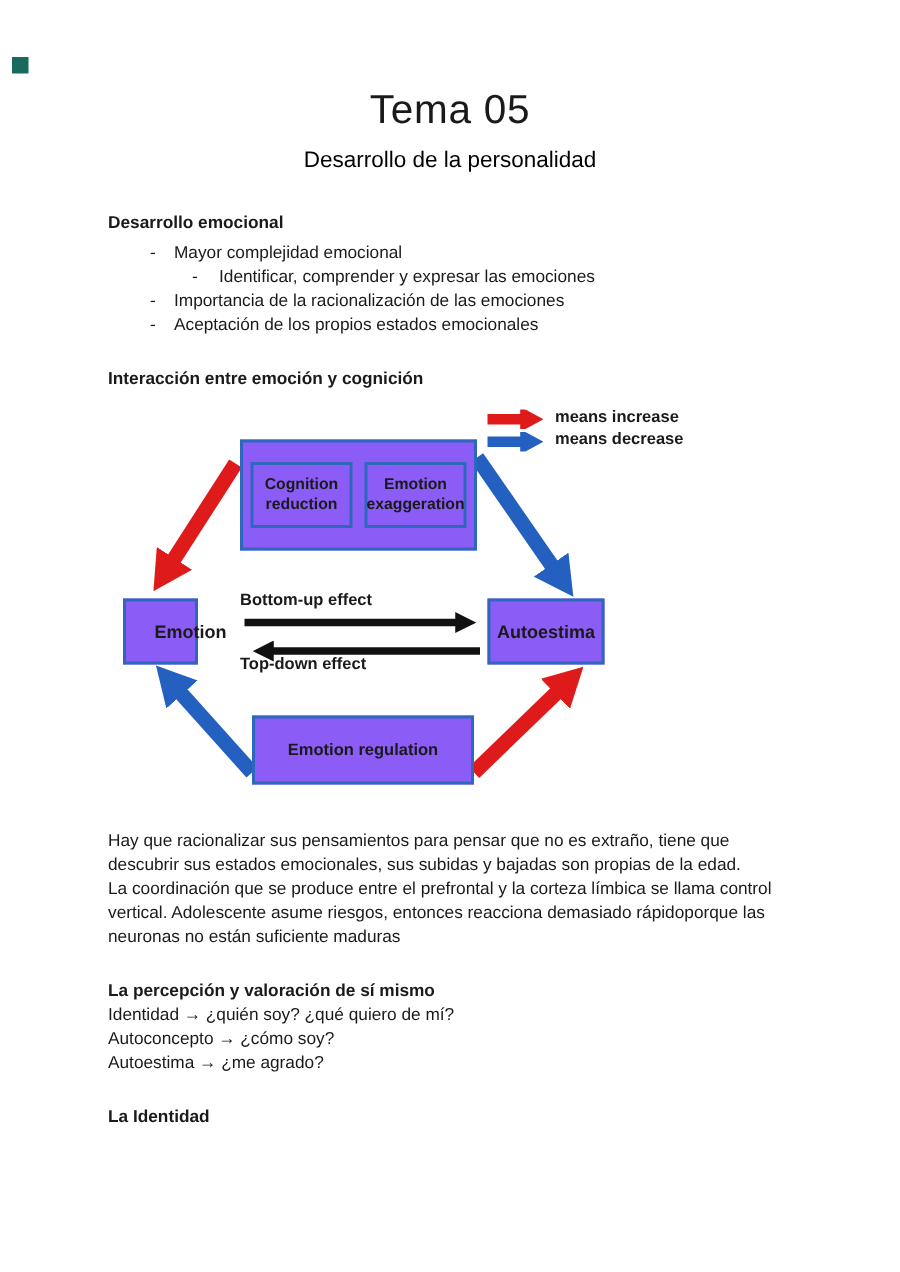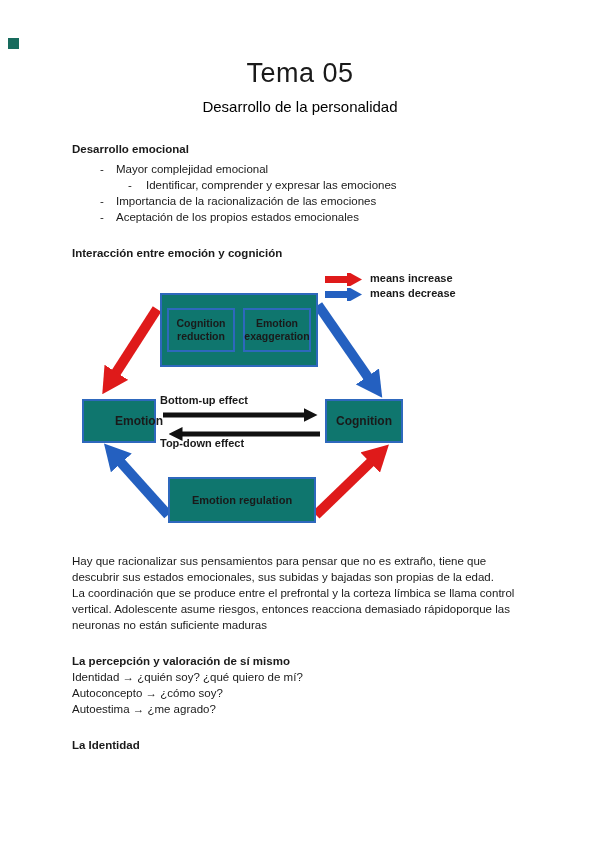--- a/index.html
+++ b/index.html
@@ -12,24 +12,24 @@
   .b{display:flex;}
   .b .dash::before{content:"-";}
   .b.l1{padding-left:28px;} .b.l1 .dash{width:16px;flex:0 0 16px;}
   .b.l2{padding-left:56px;} .b.l2 .dash{width:18px;flex:0 0 18px;}
   .h2{font-weight:700;margin:20px 0 0 0;}
   
   .diagram{position:relative;width:600px;height:270px;margin-top:8px;margin-left:-72px;}
   .arrows{position:absolute;left:0;top:0;pointer-events:none;}
   .legend{position:absolute;left:323px;top:2px;z-index:3;}
   .legend-row{display:flex;align-items:flex-end;gap:5px;height:15px;font-size:11px;font-weight:700;}
-  .box{position:absolute;border:2px solid #2e68bd;background:#0f766e;display:flex;align-items:center;justify-content:center;font-weight:700;z-index:2;box-sizing:border-box;}
+  .box{position:absolute;border:2px solid #2e68bd;background:#8b5cf6;display:flex;align-items:center;justify-content:center;font-weight:700;z-index:2;box-sizing:border-box;}
   .box.outer{left:160px;top:24px;width:158px;height:74px;gap:8px;}
   .inner{border:2px solid #2e68bd;width:68px;height:44px;display:flex;align-items:center;justify-content:center;text-align:center;font-size:10.5px;line-height:1.2;font-weight:700;box-sizing:border-box;}
-  .box.emotion{left:82px;top:130px;width:74px;height:44px;font-size:12px;padding-left:40px;}
+  .box.emotion{left:82px;top:130px;width:50px;height:44px;font-size:12px;padding-left:40px;}
   .box.cognition{left:325px;top:130px;width:78px;height:44px;font-size:12px;}
   .box.regulation{left:168px;top:208px;width:148px;height:46px;font-size:11px;}
   .lbl{position:absolute;left:160px;width:160px;text-align:left;font-weight:700;font-size:11px;z-index:2;}
   .lbl.bottomup{top:123px;}
   .lbl.topdown{top:166px;}
   
   .para{margin:14px 0 0 0;}
   .para.tight{margin-top:0;}
   .lines p{margin:0;}
 </style>
@@ -121,21 +121,21 @@
         </div>
       <div class="inner">
           <span>Emotion exaggeration</span>
         </div>
     </div>
 
     <div class="box emotion">
         <span>Emotion</span>
       </div>
     <div class="box cognition">
-        <span>Cognition</span>
+        <span>Autoestima</span>
       </div>
     <div class="box regulation">
         <span>Emotion regulation</span>
       </div>
 
     <div class="lbl bottomup">Bottom-up effect</div>
     <div class="lbl topdown">Top-down effect</div>
   </div>
 
   <p class="para">Hay que racionalizar sus pensamientos para pensar que no es extraño, tiene que descubrir sus estados emocionales, sus subidas y bajadas son  propias de la edad.</p>

